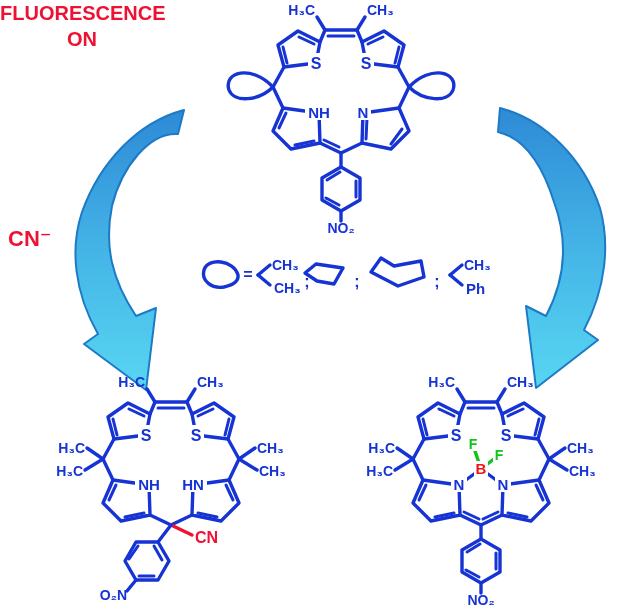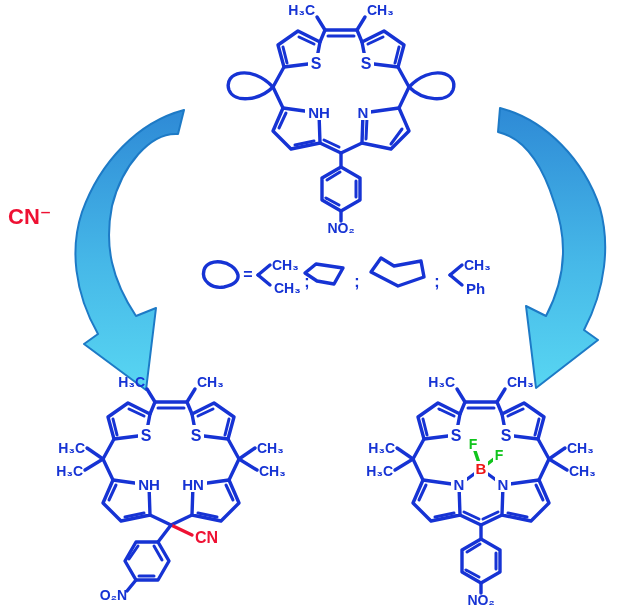--- a/index.html
+++ b/index.html
@@ -12,21 +12,21 @@
   .greenbond{stroke:#10c41c;}
   .mask{fill:#ffffff;stroke:none;}
   text.atom{fill:#1633d4;font-weight:bold;font-size:15px;font-family:"Liberation Sans","DejaVu Sans",sans-serif;}
   text.s16{font-size:16px;}
   text.s14{font-size:14px;}
   text.cnred{fill:#ee1133;font-size:16px;}
   text.bred{fill:#ee1515;}
   text.fgreen{fill:#10c41c;font-size:14px;}
   .arrowbody{fill:url(#ag);stroke:#1d7ac6;stroke-width:2;stroke-linejoin:round;}
   .redtext{position:absolute;color:#ee1133;font-weight:bold;}
-  #cn-minus{left:8px;top:204px;font-size:22px;}
+  #cn-minus{left:8px;top:226px;font-size:22px;}
   #fluor{left:76px;top:213px;width:164px;text-align:center;font-size:20px;line-height:26px;}
   #bf3{left:518px;top:220px;font-size:20px;color:#f2124e;}
 </style>
 </head>
 <body>
 
 <div id="figure">
 
   <svg id="scheme-svg" width="630" height="606" viewBox="0 0 630 606">
     <defs>
@@ -220,14 +220,18 @@
       <text class="atom" x="98" y="118" text-anchor="middle">N</text>
       <text class="atom" x="142" y="118" text-anchor="middle">N</text>
       <text class="atom bred" x="120" y="102" text-anchor="middle">B</text>
       <text class="atom fgreen" x="112" y="77" text-anchor="middle">F</text>
       <text class="atom fgreen" x="138" y="88" text-anchor="middle">F</text>
       <text class="atom s14" x="120" y="233" text-anchor="middle">NO₂</text>
     </g>
   </svg>
 
   <div id="cn-minus" class="redtext">CN⁻</div>
+  <div id="fluor">
+    <div class="redtext" style="position:static">FLUORESCENCE</div>
+    <div class="redtext" style="position:static">ON</div>
+  </div>
 
 </div>
 
 </body></html>

